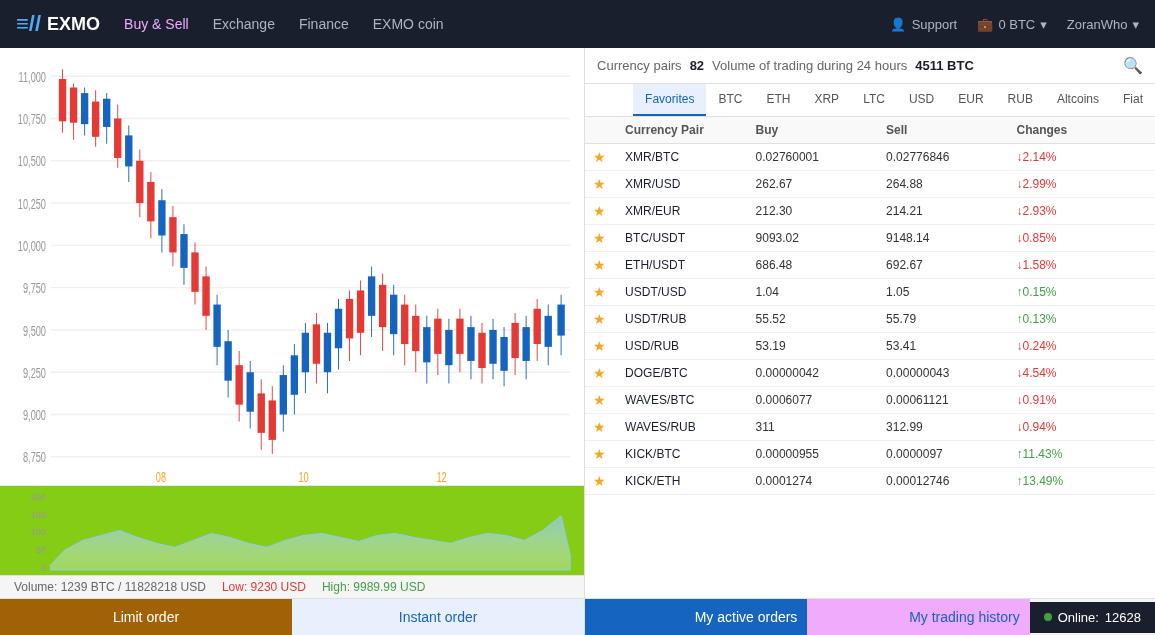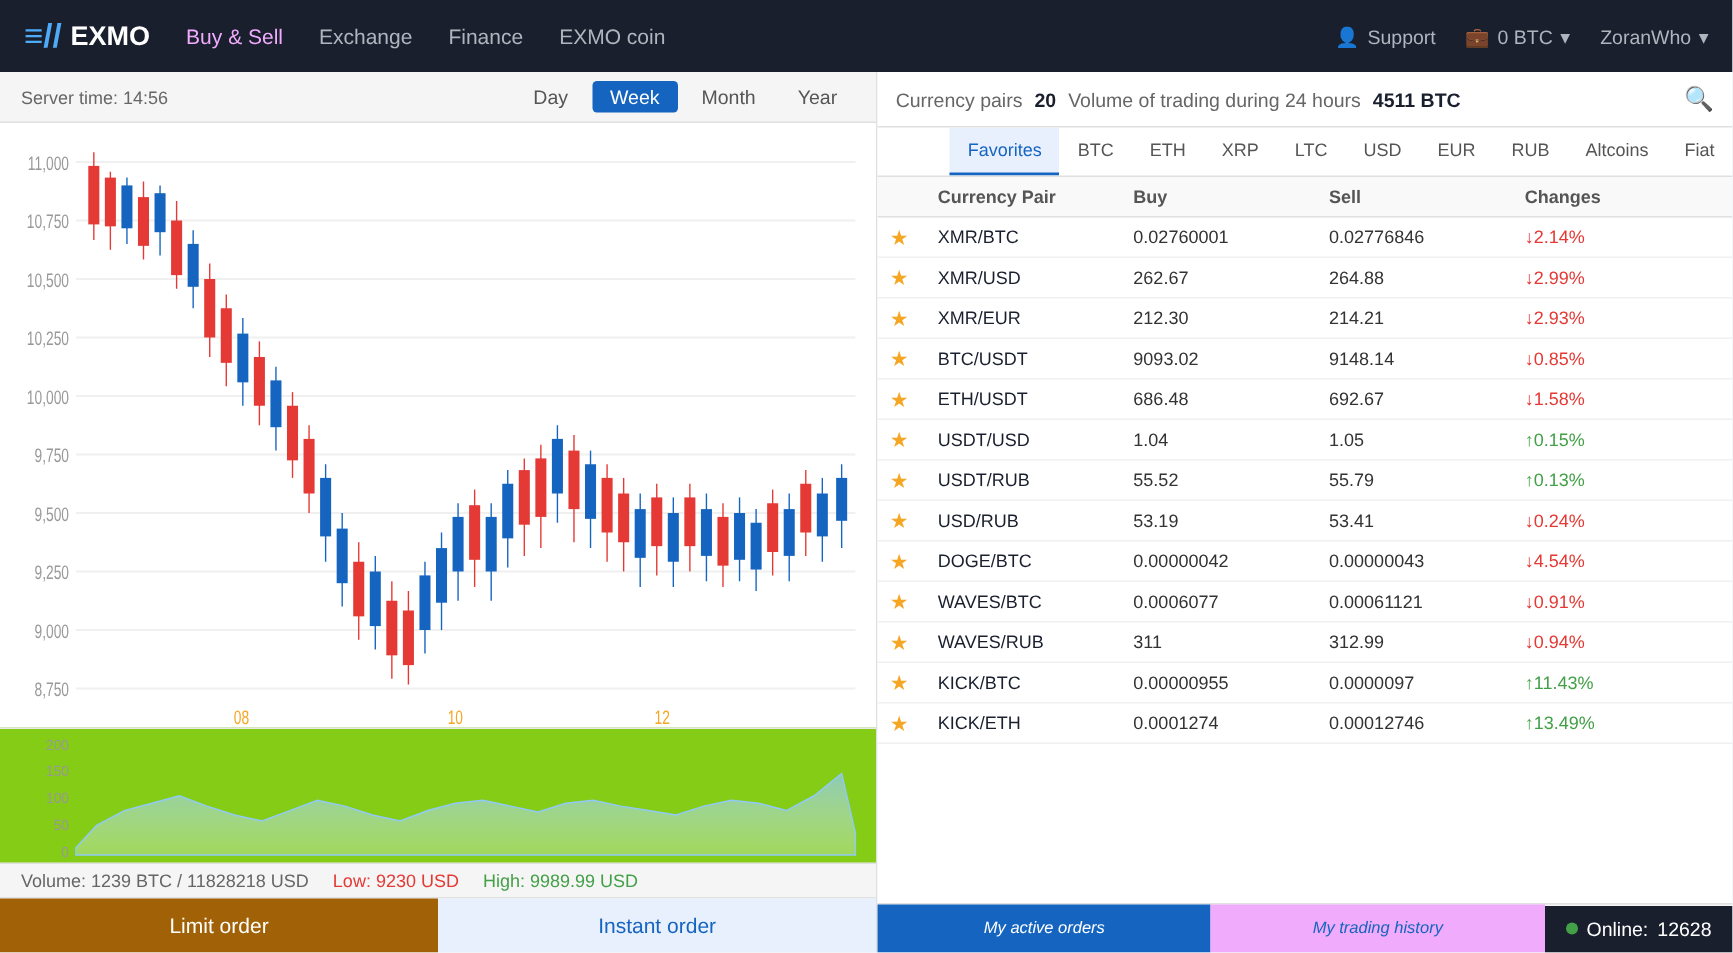--- a/index.html
+++ b/index.html
@@ -60,21 +60,21 @@
     .pairs-table { flex: 1; overflow-y: auto; }
     .table-header { display: grid; grid-template-columns: 32px 1fr 1fr 1fr 1fr; padding: 6px 8px; background: #f9f9f9; border-bottom: 1px solid #e0e0e0; font-size: 12px; font-weight: bold; color: #555; }
     .table-row { display: grid; grid-template-columns: 32px 1fr 1fr 1fr 1fr; padding: 5px 8px; border-bottom: 1px solid #f0f0f0; font-size: 12px; align-items: center; }
     .star { color: #f5a623; font-size: 14px; cursor: pointer; }
     .pair-name { font-weight: 500; color: #1a1f2e; }
     .change-neg { color: #e53935; }
     .change-pos { color: #43a047; }
 
     
     .bottom-right { display: flex; align-items: center; border-top: 1px solid #e0e0e0; background: #f5f5f5; }
-    .my-orders-btn { flex: 1; padding: 10px; text-align: center; font-size: 11px; cursor: pointer; border: none; font-style: italic; }
+    .my-orders-btn { flex: 1; padding: 10px; text-align: right; font-size: 14px; cursor: pointer; border: none; }
     .my-orders-btn.active { background: #1565c0; color: #fff; }
     .my-orders-btn.inactive { background: #f0abfc; color: #1565c0; }
     .online-badge { background: #1a1f2e; color: #fff; padding: 8px 14px; font-size: 13px; display: flex; align-items: center; gap: 6px; white-space: nowrap; }
     .online-dot { width: 8px; height: 8px; border-radius: 50%; background: #43a047; display: inline-block; }
 
     
     .pairs-table::-webkit-scrollbar { width: 6px; }
     .pairs-table::-webkit-scrollbar-track { background: #f1f1f1; }
     .pairs-table::-webkit-scrollbar-thumb { background: #ccc; border-radius: 3px; }
 
@@ -107,32 +107,20 @@
     <div class="header-btn">
       <span>ZoranWho</span>
       <span>▾</span>
     </div>
   </div>
 </div>
 
 <div class="main">
 
   <div class="left-panel">
-    <div class="chart-header">
-      <span class="server-time">
-        <span>Server time:</span>
-        <span>14:56</span>
-      </span>
-      <div class="time-filters">
-        <button class="time-btn">Day</button>
-        <button class="time-btn active">Week</button>
-        <button class="time-btn">Month</button>
-        <button class="time-btn">Year</button>
-      </div>
-    </div>
 
     <div class="chart-area">
       <svg class="chart-svg" viewBox="0 0 635 310" preserveAspectRatio="none">
 
         <line x1="55" y1="20" x2="620" y2="20" class="grid-line"></line>
         <line x1="55" y1="50" x2="620" y2="50" class="grid-line"></line>
         <line x1="55" y1="80" x2="620" y2="80" class="grid-line"></line>
         <line x1="55" y1="110" x2="620" y2="110" class="grid-line"></line>
         <line x1="55" y1="140" x2="620" y2="140" class="grid-line"></line>
         <line x1="55" y1="170" x2="620" y2="170" class="grid-line"></line>
@@ -289,21 +277,21 @@
     <div class="order-buttons">
       <button class="order-btn limit">Limit order</button>
       <button class="order-btn instant">Instant order</button>
     </div>
   </div>
 
   <div class="right-panel">
 
     <div class="market-header">
       <span class="label">Currency pairs</span>
-      <span class="value">20</span>
+      <span class="value">82</span>
       <span class="label">Volume of trading during 24 hours</span>
       <span class="value">4511 BTC</span>
       <span class="search-icon-btn">🔍</span>
     </div>
 
     <div class="currency-tabs" id="currency-tabs">
         <div class="currency-tab active">Favorites</div>
         <div class="currency-tab">BTC</div>
         <div class="currency-tab">ETH</div>
         <div class="currency-tab">XRP</div>

